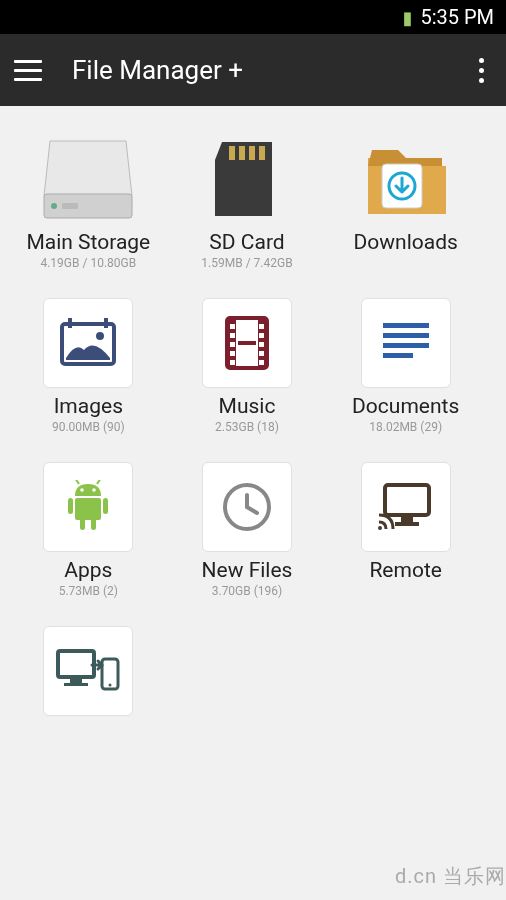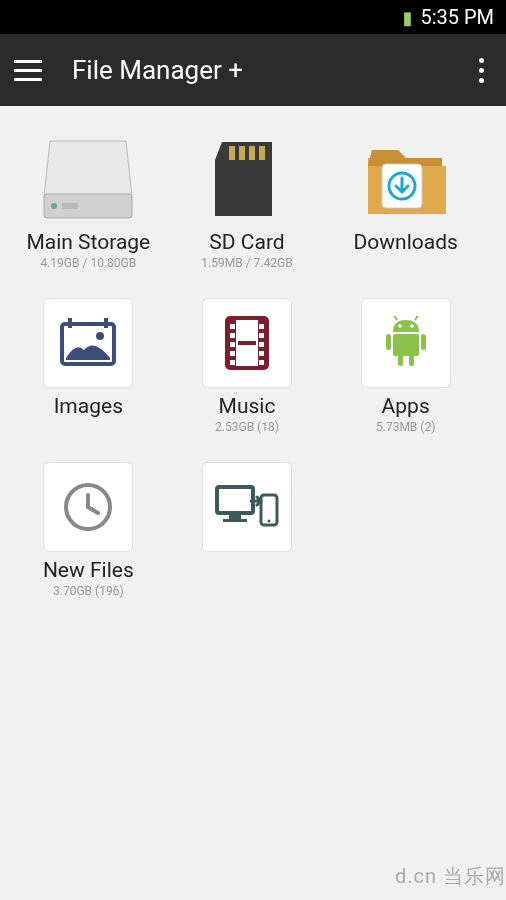--- a/index.html
+++ b/index.html
@@ -174,20 +174,21 @@
     <div class="icon-card">
       <svg width="56" height="50" viewBox="0 0 56 50">
         <rect x="2" y="6" width="52" height="40" rx="3" fill="none" stroke="#3d4d7a" stroke-width="4"></rect>
         <rect x="8" y="0" width="4" height="10" fill="#3d4d7a"></rect>
         <rect x="44" y="0" width="4" height="10" fill="#3d4d7a"></rect>
         <path d="M6 40 Q16 24 24 32 Q34 20 50 40 L50 42 L6 42 Z" fill="#3d4d7a"></path>
         <circle cx="40" cy="18" r="4" fill="#3d4d7a"></circle>
       </svg>
     </div>
     <div class="item-label">Images</div>
+    <div class="item-sub">90.00MB (90)</div>
   </div>
 
 
   <div class="item">
     <div class="icon-card">
       <svg width="44" height="54" viewBox="0 0 44 54">
         <rect x="2" y="2" width="40" height="50" rx="3" fill="none" stroke="#7a1f2b" stroke-width="4"></rect>
         <rect x="4" y="4" width="7" height="46" fill="#7a1f2b"></rect>
         <rect x="33" y="4" width="7" height="46" fill="#7a1f2b"></rect>
         <rect x="5" y="8" width="5" height="5" fill="#fff"></rect>
@@ -200,20 +201,32 @@
           <rect x="34" y="26" width="5" height="5" fill="#fff"></rect>
           <rect x="34" y="35" width="5" height="5" fill="#fff"></rect>
           <rect x="34" y="44" width="5" height="5" fill="#fff"></rect>
         <rect x="13" y="25" width="18" height="4" fill="#7a1f2b"></rect>
       </svg>
     </div>
     <div class="item-label">Music</div>
     <div class="item-sub">2.53GB (18)</div>
   </div>
 
+  <div class="item">
+    <div class="icon-card">
+      <svg width="50" height="44" viewBox="0 0 50 44">
+        <rect x="2" y="2" width="46" height="5" fill="#2d5fa8"></rect>
+        <rect x="2" y="12" width="46" height="5" fill="#2d5fa8"></rect>
+        <rect x="2" y="22" width="46" height="5" fill="#2d5fa8"></rect>
+        <rect x="2" y="32" width="30" height="5" fill="#2d5fa8"></rect>
+      </svg>
+    </div>
+    <div class="item-label">Documents</div>
+    <div class="item-sub">18.02MB (29)</div>
+  </div>
 
   <div class="item">
     <div class="icon-card">
       <svg width="50" height="54" viewBox="0 0 50 54">
         <path d="M12 16 Q12 4 25 4 Q38 4 38 16 Z" fill="#8bc34a"></path>
         <line x1="16" y1="4" x2="12" y2="-2" stroke="#8bc34a" stroke-width="2"></line>
         <line x1="34" y1="4" x2="38" y2="-2" stroke="#8bc34a" stroke-width="2"></line>
         <circle cx="19" cy="10" r="1.8" fill="#fff"></circle>
           <circle cx="31" cy="10" r="1.8" fill="#fff"></circle>
         <rect x="12" y="18" width="26" height="22" rx="2" fill="#8bc34a"></rect>
@@ -232,20 +245,34 @@
       <svg width="52" height="52" viewBox="0 0 52 52">
         <circle cx="26" cy="26" r="22" fill="none" stroke="#888" stroke-width="4"></circle>
         <path d="M26 14 L26 26 L36 32" fill="none" stroke="#888" stroke-width="4" stroke-linecap="round"></path>
       </svg>
     </div>
     <div class="item-label">New Files</div>
     <div class="item-sub">3.70GB (196)</div>
   </div>
 
 
+  <div class="item">
+    <div class="icon-card">
+      <svg width="58" height="52" viewBox="0 0 58 52">
+        <rect x="8" y="4" width="44" height="30" rx="3" fill="none" stroke="#4a3a2a" stroke-width="4"></rect>
+        <rect x="24" y="36" width="12" height="5" fill="#4a3a2a"></rect>
+        <rect x="18" y="41" width="24" height="4" fill="#4a3a2a"></rect>
+        <path d="M2 34 Q16 34 16 48" fill="none" stroke="#4a3a2a" stroke-width="3"></path>
+        <path d="M2 41 Q9 41 9 48" fill="none" stroke="#4a3a2a" stroke-width="3"></path>
+        <circle cx="3" cy="47" r="2" fill="#4a3a2a"></circle>
+      </svg>
+    </div>
+    <div class="item-label">Remote</div>
+    <div class="item-sub"></div>
+  </div>
 
   <div class="item">
     <div class="icon-card">
       <svg width="64" height="48" viewBox="0 0 64 48">
         <rect x="2" y="4" width="36" height="26" rx="2" fill="none" stroke="#3d5a5a" stroke-width="4"></rect>
         <rect x="14" y="32" width="12" height="4" fill="#3d5a5a"></rect>
         <rect x="8" y="36" width="24" height="3" fill="#3d5a5a"></rect>
         <rect x="46" y="12" width="16" height="30" rx="3" fill="none" stroke="#3d5a5a" stroke-width="3"></rect>
         <circle cx="54" cy="38" r="1.5" fill="#3d5a5a"></circle>
         <path d="M36 18 L46 18 M42 14 L46 18 L42 22" fill="none" stroke="#3d5a5a" stroke-width="3" stroke-linecap="round"></path>

